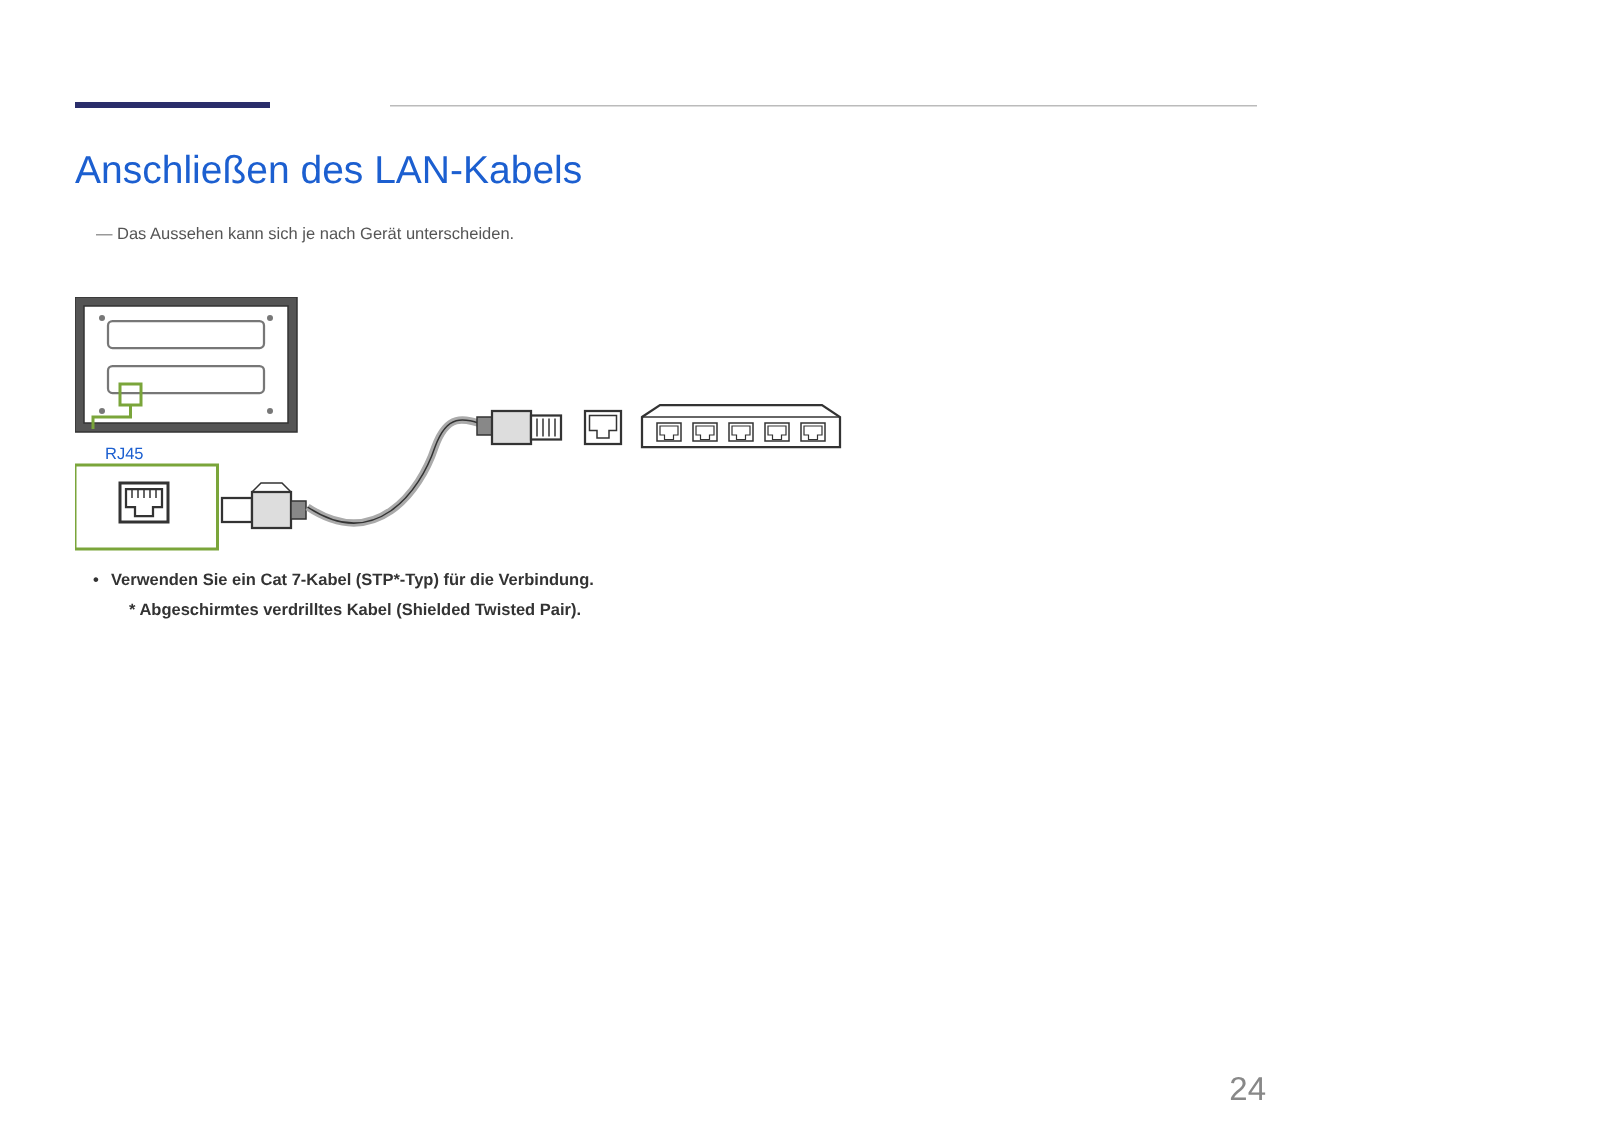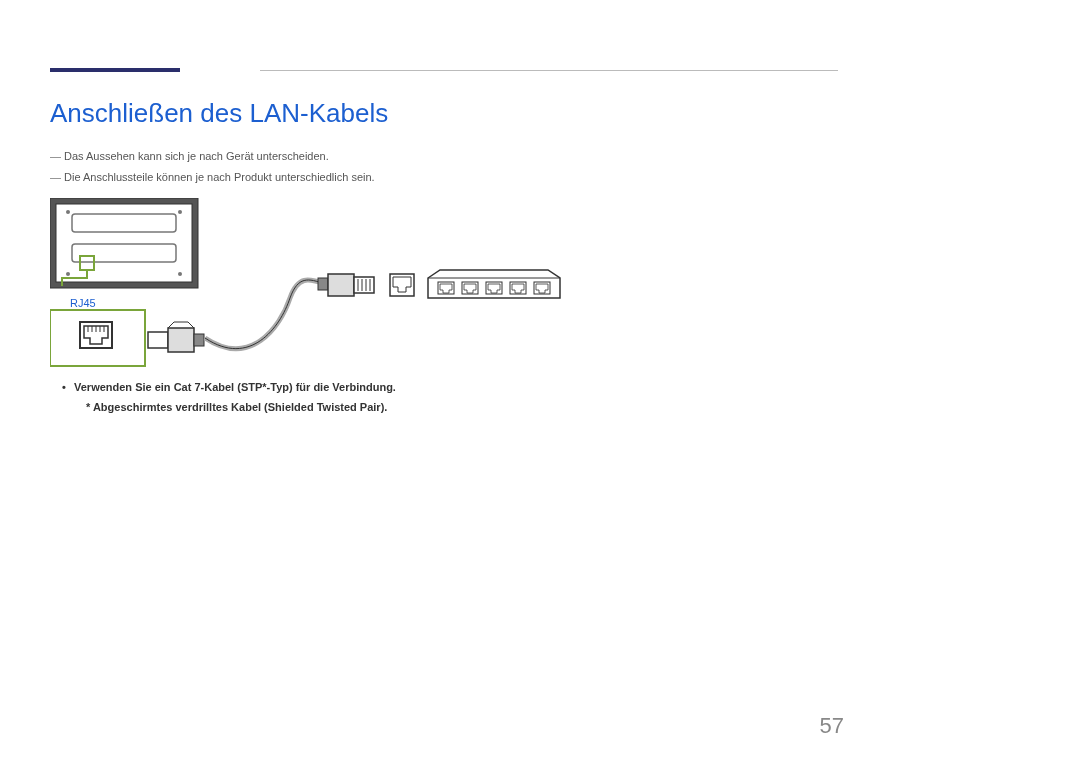--- a/index.html
+++ b/index.html
@@ -2,21 +2,21 @@
 <html><head>
 <meta charset="utf-8">
 <style>
   * { box-sizing: border-box; margin: 0; padding: 0; }
   html, body { width: 1080px; height: 763px; background: #fff; font-family: Arial, Helvetica, sans-serif; color: #333; }
   .page { position: relative; width: 888px; height: 763px; padding: 60px 50px 40px 50px; }
   .header-rule { position: absolute; top: 68px; left: 50px; right: 50px; height: 2px; }
   .header-rule .thick { position: absolute; left: 0; top: 0; width: 130px; height: 4px; background: #2a2e6b; }
   .header-rule .thin { position: absolute; left: 210px; right: 0; top: 2px; height: 1px; background: #bbb; }
   .title { position: absolute; top: 98px; left: 50px; font-size: 26px; font-weight: 400; color: #1c5fd0; }
-  .notes { position: absolute; top: 146px; left: 50px; font-size: 11px; color: #555; line-height: 1.9; }
+  .notes { position: absolute; top: 146px; left: 64px; font-size: 11px; color: #555; line-height: 1.9; }
   .notes .dash { display: inline-block; width: 14px; vertical-align: top; color: #777; }
   .diagram { position: absolute; top: 198px; left: 50px; width: 550px; height: 170px; }
   .label-rj45 { position: absolute; top: 297px; left: 50px; font-size: 11px; color: #1c5fd0; padding-left: 20px; }
   .bullets { position: absolute; top: 378px; left: 62px; font-size: 11px; color: #333; line-height: 1.8; font-weight: bold; }
   .bullets li { list-style: none; position: relative; padding-left: 12px; }
   .bullets li::before { content: "•"; position: absolute; left: 0; top: 0; }
   .bullets .sub { padding-left: 12px; }
   .page-num { position: absolute; bottom: 24px; right: 44px; font-size: 22px; color: #888; font-weight: 300; }
 </style>
 </head>
@@ -26,21 +26,20 @@
 
   <div class="header-rule">
     <div class="thick"></div>
     <div class="thin"></div>
   </div>
 
   <h1 class="title">Anschließen des LAN-Kabels</h1>
 
   <div class="notes">
     <div><span class="dash">―</span><span>Das Aussehen kann sich je nach Gerät unterscheiden.</span></div>
-    <div><span class="dash">―</span><span>Die Anschlussteile können je nach Produkt unterschiedlich sein.</span></div>
   </div>
 
   <div class="diagram">
     <svg width="550" height="170" viewBox="0 0 550 170">
 
       <rect x="0" y="0" width="148" height="90" fill="#555" stroke="#333" stroke-width="1"></rect>
       <rect x="6" y="6" width="136" height="78" fill="#fff" stroke="#333" stroke-width="1"></rect>
       <rect x="22" y="16" width="104" height="18" fill="none" stroke="#777" stroke-width="1.5" rx="3"></rect>
       <rect x="22" y="46" width="104" height="18" fill="none" stroke="#777" stroke-width="1.5" rx="3"></rect>
       <circle cx="18" cy="14" r="2" fill="#777"></circle>
@@ -119,14 +118,14 @@
 
   <div class="label-rj45">RJ45</div>
 
   <ul class="bullets">
     <li>
       <span>Verwenden Sie ein Cat 7-Kabel (STP*-Typ) für die Verbindung.</span>
       <div class="sub">* Abgeschirmtes verdrilltes Kabel (Shielded Twisted Pair).</div>
     </li>
   </ul>
 
-  <div class="page-num">57</div>
+  <div class="page-num">24</div>
 </div>
 
 </body></html>

